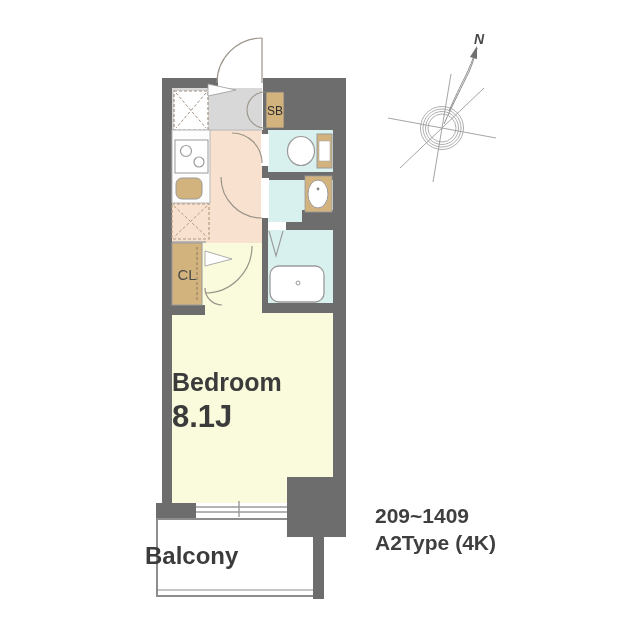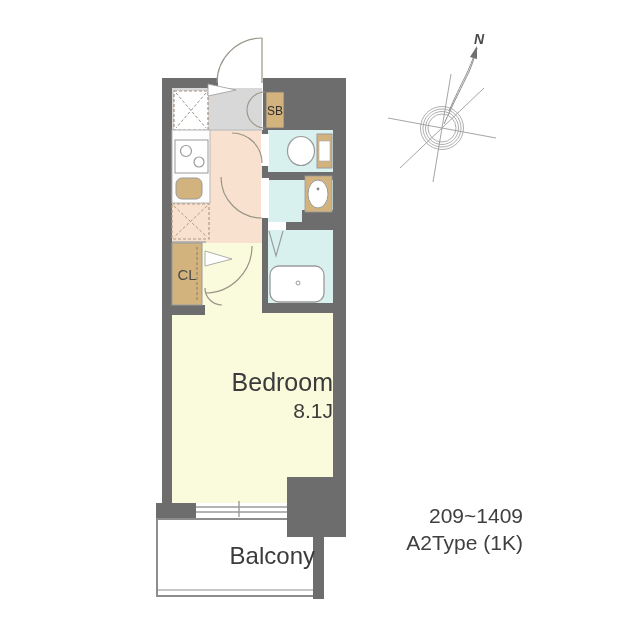--- a/index.html
+++ b/index.html
@@ -1,24 +1,24 @@
 <!DOCTYPE html>
 <html><head>
 <meta charset="utf-8">
 <style>
   html,body{margin:0;padding:0;background:#ffffff;}
   #stage{
     position:relative;width:639px;height:640px;background:#ffffff;overflow:hidden;
     font-family:"Liberation Sans", sans-serif;
   }
   #plan-svg{position:absolute;left:0;top:0;}
-  .lbl{position:absolute;color:#3b3b3b;text-align:right;}
+  .lbl{position:absolute;color:#3b3b3b;text-align:left;font-weight:bold;}
   .lbl-bedroom{left:172px;top:368px;width:161px;font-size:25px;}
-  .lbl-bedroom-size{left:172px;top:399px;width:161px;font-size:21px;}
-  .lbl-balcony{left:157px;top:542px;width:158px;font-size:24px;}
+  .lbl-bedroom-size{left:172px;top:399px;width:161px;font-size:31px;}
+  .lbl-balcony{left:145px;top:542px;width:158px;font-size:24px;}
   .unit-info{left:375px;top:502px;width:148px;font-size:21px;line-height:27px;color:#3f3f3f;}
   text{font-family:"Liberation Sans", sans-serif;}
 </style>
 </head>
 <body>
 
 <div id="stage">
 
   <svg id="plan-svg" width="639" height="640" viewBox="0 0 639 640">
 
@@ -135,16 +135,16 @@
     <text x="187" y="280" font-size="15" fill="#4a4a4a" text-anchor="middle">CL</text>
     <text x="275" y="115" font-size="12" fill="#2e2e2e" text-anchor="middle">SB</text>
   </svg>
 
   <div class="lbl lbl-bedroom">Bedroom</div>
   <div class="lbl lbl-bedroom-size">8.1J</div>
   <div class="lbl lbl-balcony">Balcony</div>
 
   <div class="lbl unit-info">
     <div>209~1409</div>
-    <div>A2Type (1K)</div>
+    <div>A2Type (4K)</div>
   </div>
 
 </div>
 
 </body></html>

